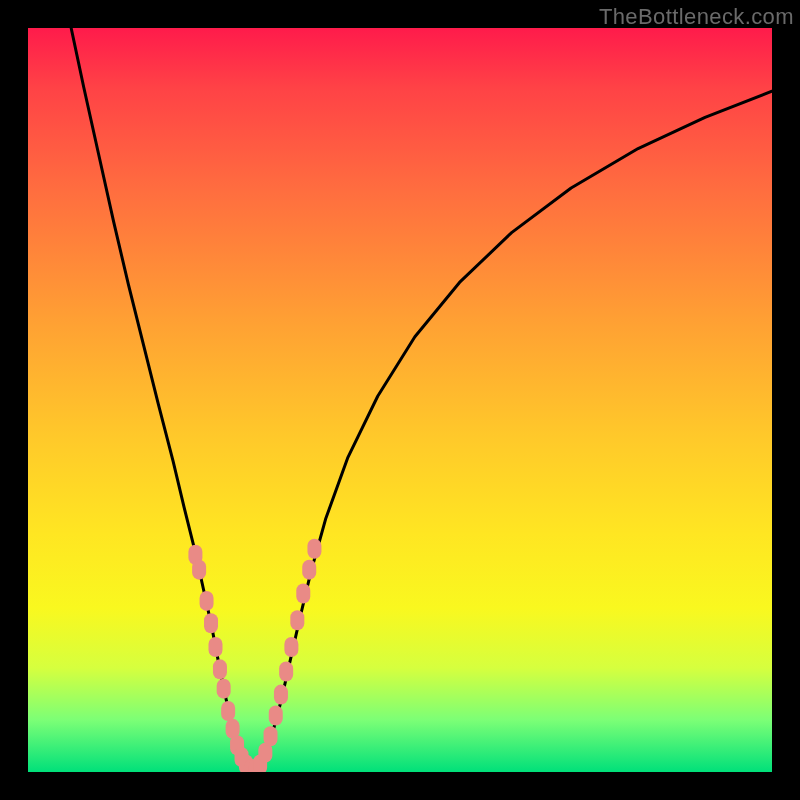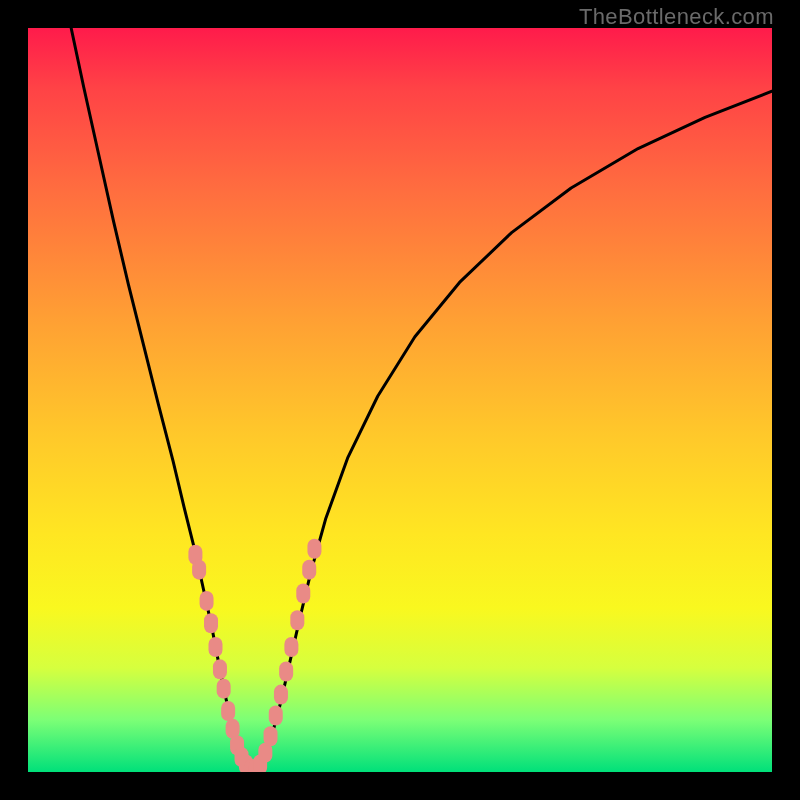--- a/index.html
+++ b/index.html
@@ -27,21 +27,21 @@
       #f9f81f 78%,
       #d6ff3e 86%,
       #7cff76 93%,
       #00e07a 100%
     );
     overflow: hidden;
   }
   .watermark {
     position: absolute;
     top: 4px;
-    right: 26px;
+    right: 6px;
     color: #6a6a6a;
     font-size: 22px;
     font-weight: 400;
     letter-spacing: 0.4px;
     z-index: 30;
     font-family: Arial, Helvetica, sans-serif;
   }
   svg.plot {
     position: absolute;
     left: 0;

